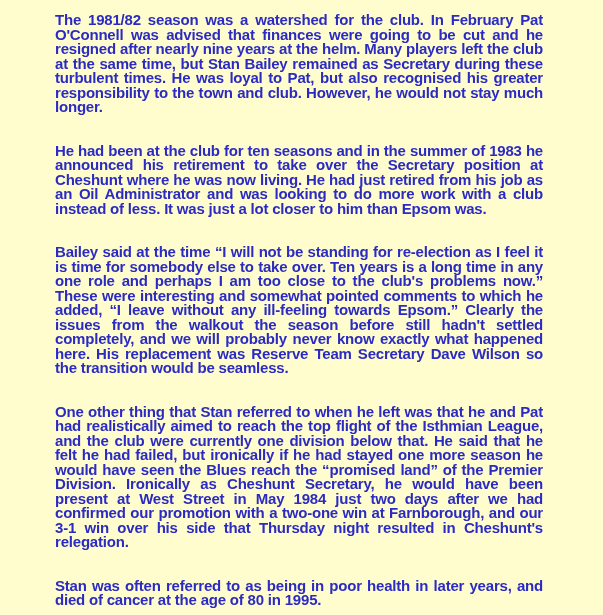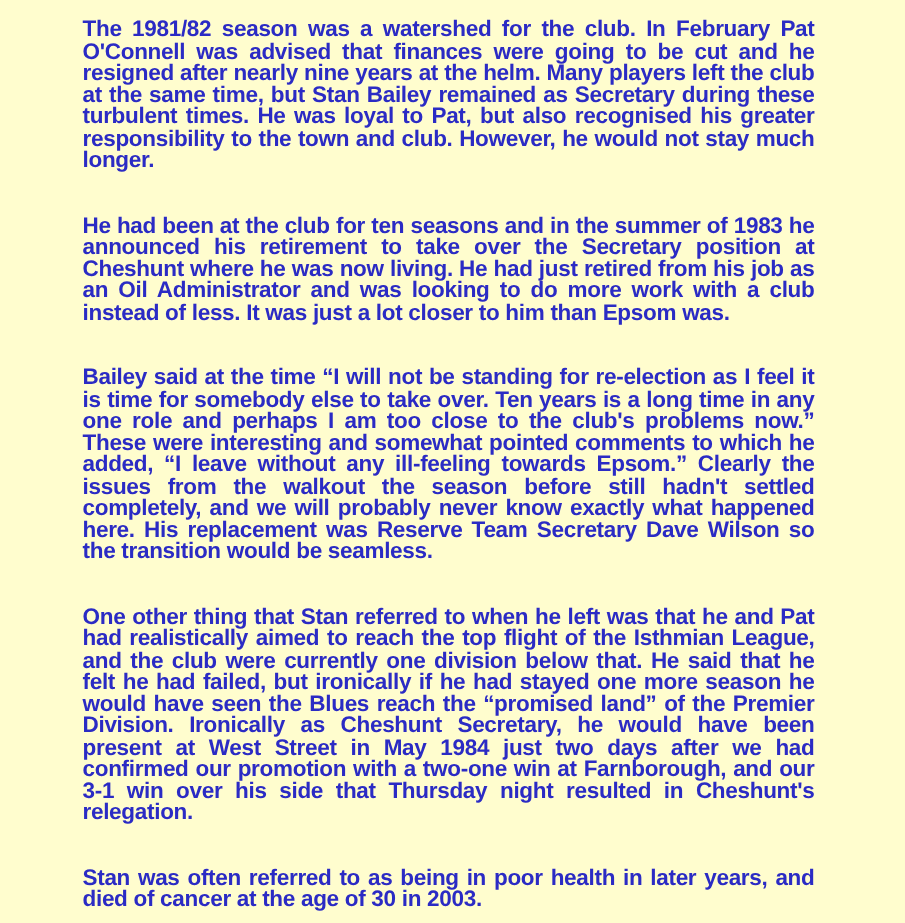--- a/index.html
+++ b/index.html
@@ -37,15 +37,15 @@
 </style>
 </head>
 <body>
 
 <div class="page">
   <article class="article">
     <p>The 1981/82 season was a watershed for the club. In February Pat O'Connell was advised that finances were going to be cut and he resigned after nearly nine years at the helm. Many players left the club at the same time, but Stan Bailey remained as Secretary during these turbulent times. He was loyal to Pat, but also recognised his greater responsibility to the town and club. However, he would not stay much longer.</p>
     <p>He had been at the club for ten seasons and in the summer of 1983 he announced his retirement to take over the Secretary position at Cheshunt where he was now living. He had just retired from his job as an Oil Administrator and was looking to do more work with a club instead of less. It was just a lot closer to him than Epsom was.</p>
     <p>Bailey said at the time “I will not be standing for re-election as I feel it is time for somebody else to take over. Ten years is a long time in any one role and perhaps I am too close to the club's problems now.” These were interesting and somewhat pointed comments to which he added, “I leave without any ill-feeling towards Epsom.” Clearly the issues from the walkout the season before still hadn't settled completely, and we will probably never know exactly what happened here. His replacement was Reserve Team Secretary Dave Wilson so the transition would be seamless.</p>
     <p>One other thing that Stan referred to when he left was that he and Pat had realistically aimed to reach the top flight of the Isthmian League, and the club were currently one division below that. He said that he felt he had failed, but ironically if he had stayed one more season he would have seen the Blues reach the “promised land” of the Premier Division. Ironically as Cheshunt Secretary, he would have been present at West Street in May 1984 just two days after we had confirmed our promotion with a two-one win at Farnborough, and our 3-1 win over his side that Thursday night resulted in Cheshunt's relegation.</p>
-    <p>Stan was often referred to as being in poor health in later years, and died of cancer at the age of 30 in 2003.</p>
+    <p>Stan was often referred to as being in poor health in later years, and died of cancer at the age of 80 in 1995.</p>
   </article>
 </div>
 
 </body></html>

